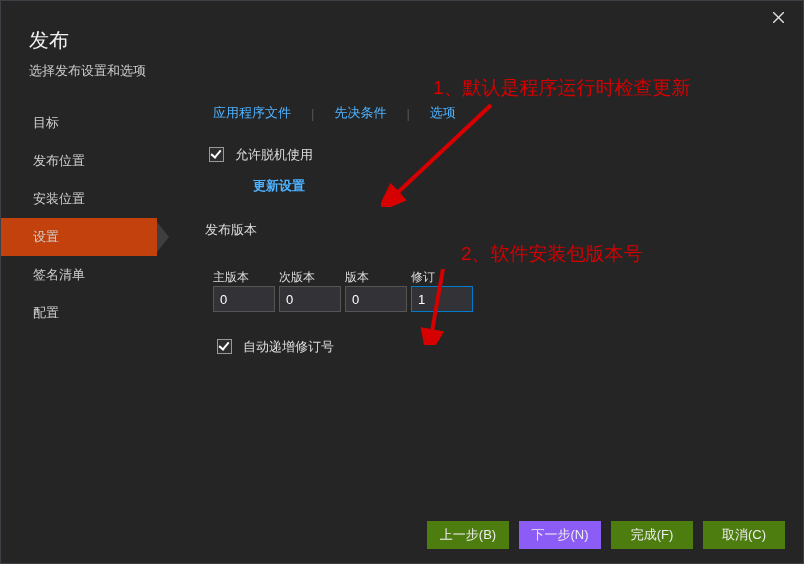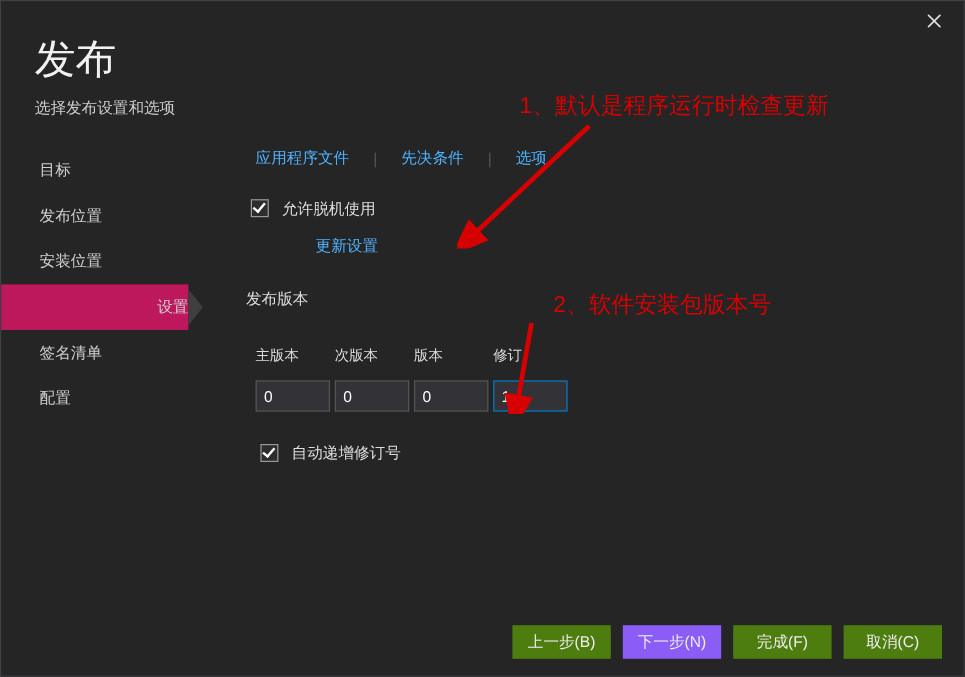--- a/index.html
+++ b/index.html
@@ -1,38 +1,38 @@
 <!DOCTYPE html>
 <html><head>
 <meta charset="utf-8">
 <style>
   html,body{margin:0;padding:0;width:804px;height:564px;background:#1e1e1e;color:#ddd;font-family:"Microsoft YaHei","Segoe UI",sans-serif;font-size:13px;overflow:hidden;}
   .window{position:relative;width:804px;height:564px;background:#252526;border:1px solid #3f3f46;box-sizing:border-box;}
   .close{position:absolute;top:4px;right:10px;width:30px;height:24px;display:flex;align-items:center;justify-content:center;color:#ddd;cursor:pointer;}
   .close svg{width:11px;height:11px;}
   .header{padding:26px 28px 0 28px;}
-  .title{font-size:34px;font-weight:300;color:#f1f1f1;}
+  .title{font-size:20px;font-weight:300;color:#f1f1f1;}
   .subtitle{margin-top:8px;color:#ccc;font-size:13px;}
   .body{display:flex;margin-top:24px;}
   .sidebar{width:156px;padding-left:0;}
   .side-item{padding:10px 0 10px 32px;color:#d0d0d0;cursor:pointer;position:relative;}
-  .side-item.sel{background:#be185d;text-align:right;}
+  .side-item.sel{background:#c2410c;}
   .side-item.sel::after{content:"";position:absolute;right:-12px;top:50%;transform:translateY(-50%);border-left:12px solid #3f3f41;border-top:15px solid transparent;border-bottom:15px solid transparent;}
   .content{flex:1;padding:0 20px 0 48px;}
   .linkbar{display:flex;align-items:center;gap:12px;margin-bottom:22px;}
   .lnk{color:#4db2ff;cursor:pointer;padding:0 8px;}
   .sep{color:#555;}
   .chk{display:flex;align-items:center;gap:8px;margin:6px 0;}
   .chk input{appearance:none;width:15px;height:15px;border:1px solid #999;background:#2d2d30;position:relative;cursor:pointer;}
   .chk input:checked::after{content:"";position:absolute;left:3px;top:0px;width:4px;height:8px;border:solid #fff;border-width:0 2px 2px 0;transform:rotate(40deg);}
   .indent{margin-left:22px;}
-  .update-link{color:#4db2ff;margin:6px 0 0 36px;cursor:pointer;display:inline-block;}
+  .update-link{color:#4db2ff;margin:6px 0 0 26px;cursor:pointer;display:inline-block;font-weight:bold;}
   .section-label{margin-top:26px;margin-bottom:30px;}
   .version-row{display:flex;gap:14px;margin-left:8px;}
-  .vcol{display:flex;flex-direction:column;gap:12px;width:52px;}
+  .vcol{display:flex;flex-direction:column;gap:0;width:52px;}
   .vcol .lbl{font-size:12px;color:#ddd;}
   .vcol input{width:48px;height:24px;background:#333337;border:1px solid #555;color:#fff;padding:0 6px;font-size:13px;outline:none;}
   .auto{margin-top:24px;margin-left:8px;}
   .footer{position:absolute;bottom:14px;right:18px;display:flex;gap:10px;}
   .btn{min-width:82px;height:28px;background:#4d7c0f;color:#eee;border:none;font-size:13px;cursor:pointer;display:flex;align-items:center;justify-content:center;}
   .btn.primary{background:#8b5cf6;}
   .annot{position:absolute;color:#d60000;font-size:19px;font-weight:500;pointer-events:none;}
   .arrow{position:absolute;pointer-events:none;}
 </style>
 </head>

